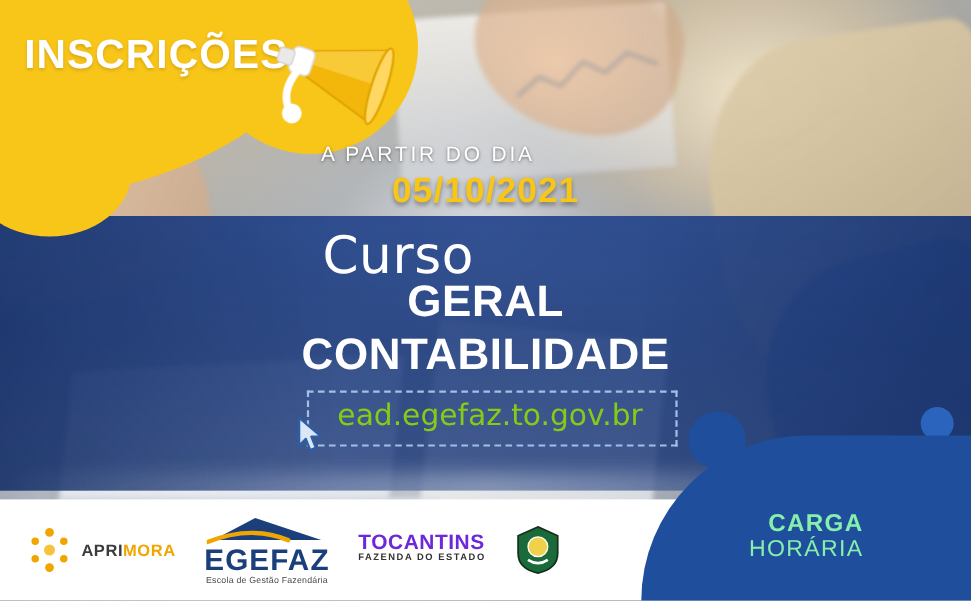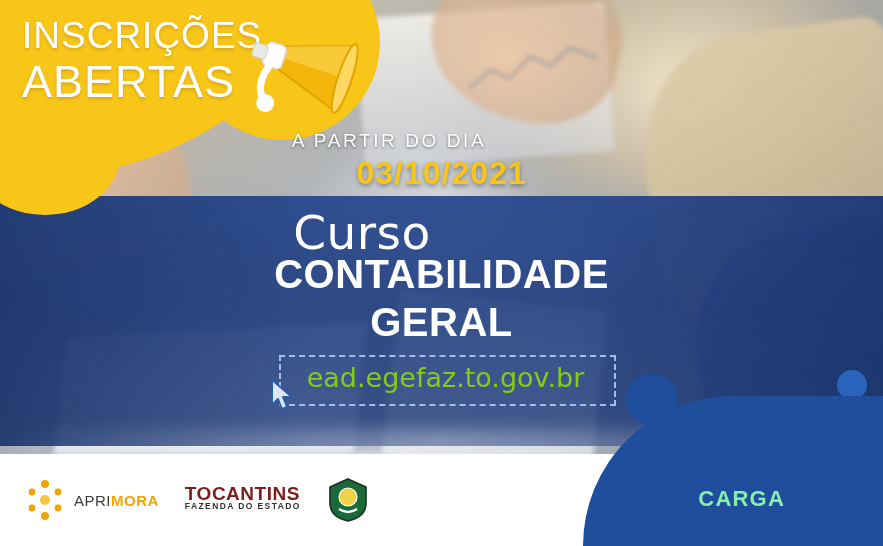--- a/index.html
+++ b/index.html
@@ -99,23 +99,23 @@
     position:absolute; left:185px; top:-55px;
     width:195px; height:195px; border-radius:50%;
     background:#f8c519;
   }
   .yellow-ball2 {
     position:absolute; left:-30px; top:95px;
     width:150px; height:120px; border-radius:50%;
     background:#f8c519;
   }
   .inscricoes {
-    position:absolute; left:22px; top:16px;
+    position:absolute; left:22px; top:30px;
     z-index:9; color:#ffffff;
-    font-weight:normal; letter-spacing:0.5px;
+    font-weight:bold; letter-spacing:0.5px;
     text-shadow:0 2px 3px rgba(120,80,0,0.25);
   }
   .inscricoes .l1 {
     font-size:37px; line-height:40px; letter-spacing:1px;
     font-family:"Liberation Sans", sans-serif;
   }
   .inscricoes .l2 {
     font-size:45px; line-height:48px; letter-spacing:1px;
     margin-top:2px;
   }
@@ -175,30 +175,30 @@
   .bottom-bar {
     position:absolute; left:0; bottom:0; width:883px; height:92px;
     background:#ffffff; z-index:5;
   }
   .logos {
     position:absolute; left:0; bottom:0; width:640px; height:92px;
     display:flex; align-items:center; gap:26px; padding-left:22px;
     box-sizing:border-box;
   }
   .logo-aprimora { display:flex; align-items:center; gap:6px; }
-  .apr-text { font-size:15px; letter-spacing:0.5px; color:#3b3b3b; font-weight:normal; }
+  .apr-text { font-size:15px; letter-spacing:0.5px; color:#3b3b3b; font-weight:bold; }
   .apr-text b { color:#f0a500; }
   .logo-egefaz { display:flex; flex-direction:column; align-items:center; }
   .ege-word { font-size:27px; font-weight:bold; color:#1b3f7a; letter-spacing:1px; line-height:28px; }
   .ege-sub { font-size:8px; color:#4a4a4a; letter-spacing:0.2px; }
   .sec-block { text-align:right; line-height:11px; }
   .sec-l1 { font-size:9.5px; color:#333; letter-spacing:1px; font-weight:bold; }
   .sec-l2 { font-size:11.5px; color:#111; letter-spacing:1px; font-weight:bold; }
   .toc-block { line-height:13px; }
-  .toc-l1 { font-size:19px; font-weight:bold; color:#7f1d1d; letter-spacing:0.5px; }
+  .toc-l1 { font-size:19px; font-weight:bold; color:#6d28d9; letter-spacing:0.5px; }
   .toc-l2 { font-size:8.5px; font-weight:bold; color:#333; letter-spacing:1.4px; }
 
   
   .blue-corner {
     position:absolute; right:0; bottom:0; width:300px; height:150px;
     background:#1f4f9c;
     border-radius:150px 0 0 0;
     z-index:6;
   }
   .blue-dot {
@@ -260,42 +260,41 @@
   <div class="streak"></div>
 
   <div class="blue-band"></div>
 
   <div class="yellow-blob"></div>
   <div class="yellow-ball"></div>
   <div class="yellow-ball2"></div>
 
   <div class="inscricoes">
     <div class="l1">INSCRIÇÕES</div>
-    <div class="l2">ABERTAS</div>
   </div>
 
   <svg class="megaphone" width="130" height="115" viewBox="0 0 130 115">
     <g transform="rotate(18 65 57)">
       <path d="M30 28 L96 6 L96 74 L30 52 Z" fill="#f3b70c" stroke="#e0a400" stroke-width="2"></path>
       <path d="M30 28 L96 6 L96 40 L30 40 Z" fill="#fbd14a" opacity="0.7"></path>
       <rect x="12" y="28" width="20" height="24" rx="5" fill="#ffffff" stroke="#dcdcdc" stroke-width="1.5"></rect>
       <rect x="0" y="33" width="14" height="14" rx="3" fill="#e9e9e9" stroke="#d2d2d2" stroke-width="1.2"></rect>
       <ellipse cx="96" cy="40" rx="7" ry="36" fill="#ffd761" stroke="#e0a400" stroke-width="2"></ellipse>
       <path d="M20 52 q-6 18 2 30" stroke="#ffffff" stroke-width="7" fill="none" stroke-linecap="round"></path>
       <circle cx="28" cy="88" r="9" fill="#ffffff"></circle>
     </g>
   </svg>
 
   <div class="center-col">
     <div class="apartir">A PARTIR DO DIA</div>
-    <div class="datebig">03/10/2021</div>
+    <div class="datebig">05/10/2021</div>
     <div class="curso">Curso</div>
     <div class="coursename">
+      <div>GERAL</div>
       <div>CONTABILIDADE</div>
-      <div>GERAL</div>
     </div>
   </div>
 
   <div class="urlbox"></div>
   <div class="urltext">ead.egefaz.to.gov.br</div>
   <svg class="cursor-icon" width="30" height="36" viewBox="0 0 30 36">
     <path d="M4 2 L4 27 L10 21 L14 31 L19 29 L15 19 L24 19 Z" fill="#dbe7f7" stroke="#2c5fa8" stroke-width="2" stroke-linejoin="round"></path>
   </svg>
 
   <div class="bottom-bar">
@@ -309,35 +308,44 @@
           <circle cx="23" cy="39" r="4" fill="#f0a500"></circle>
           <circle cx="10" cy="31" r="3.4" fill="#f0a500"></circle>
           <circle cx="10" cy="15" r="3.4" fill="#f0a500"></circle>
           <circle cx="23" cy="23" r="5" fill="#f5c43c"></circle>
         </svg>
         <div class="apr-text">
           <span>APRI</span><b>MORA</b>
         </div>
       </div>
 
+      <div class="logo-egefaz">
+        <svg width="110" height="26" viewBox="0 0 110 26">
+          <path d="M6 22 L44 2 L104 22 Z" fill="#1b3f7a"></path>
+          <path d="M0 24 q40 -16 74 -2" stroke="#f0a500" stroke-width="4" fill="none" stroke-linecap="round"></path>
+        </svg>
+        <div class="ege-word">EGEFAZ</div>
+        <div class="ege-sub">Escola de Gestão Fazendária</div>
+      </div>
 
 
       <div class="toc-block">
         <div class="toc-l1">TOCANTINS</div>
         <div class="toc-l2">FAZENDA DO ESTADO</div>
       </div>
 
       <svg width="42" height="46" viewBox="0 0 42 46">
         <path d="M21 2 L39 10 L39 26 Q39 40 21 44 Q3 40 3 26 L3 10 Z" fill="#1b6b3a" stroke="#16301f" stroke-width="1.6"></path>
         <circle cx="21" cy="20" r="9" fill="#f0d24a" stroke="#fff" stroke-width="1.2"></circle>
         <path d="M12 32 q9 6 18 0" stroke="#ffffff" stroke-width="2.4" fill="none"></path>
       </svg>
     </div>
   </div>
 
   <div class="blue-dot"></div>
   <div class="blue-dot2"></div>
   <div class="blue-corner"></div>
   <div class="carga">
     <div class="c1">CARGA</div>
+    <div class="c2">HORÁRIA</div>
   </div>
 
 </div>
 
 </body></html>

